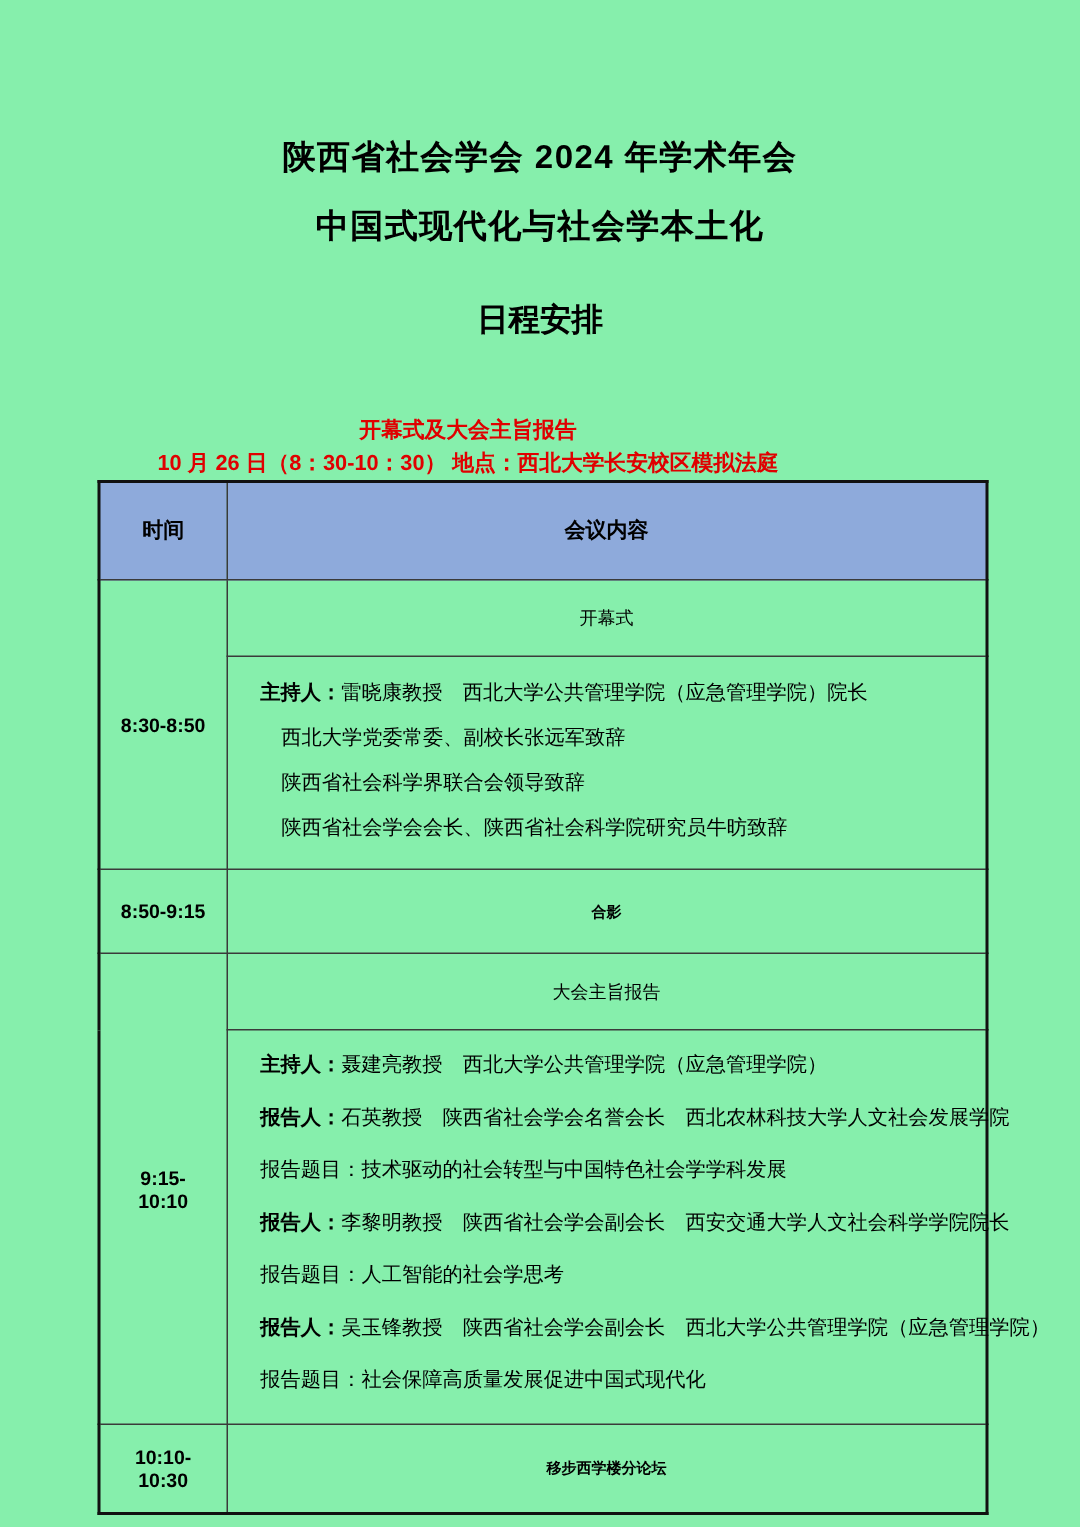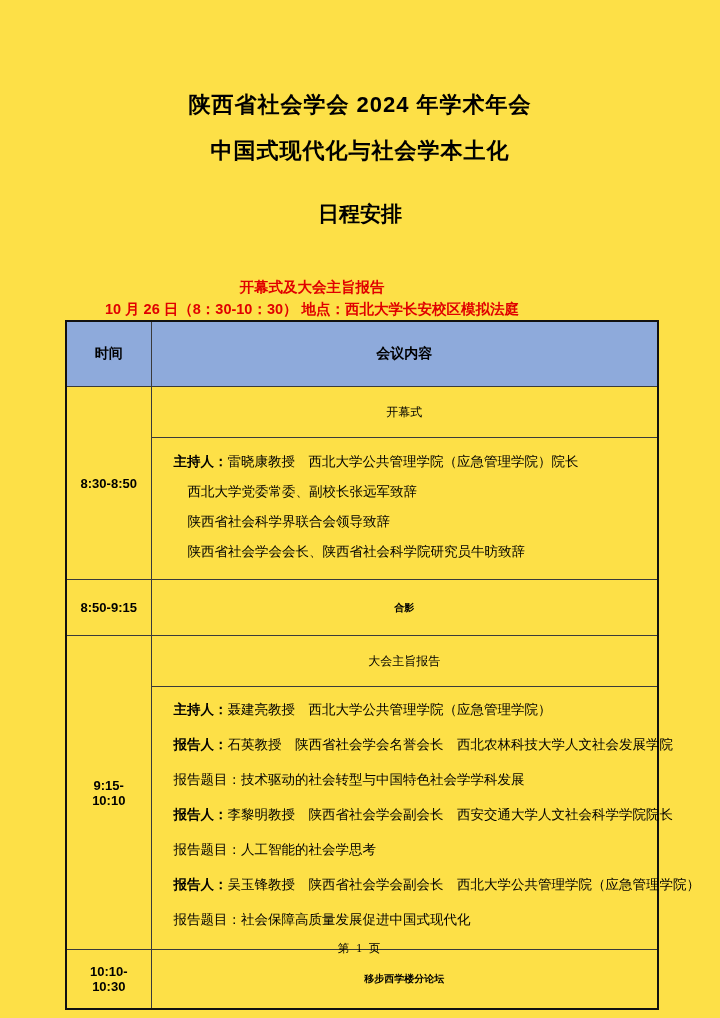--- a/index.html
+++ b/index.html
@@ -1,19 +1,19 @@
 <!DOCTYPE html>
 <html><head>
 <meta charset="utf-8">
 <style>
   html,body{margin:0;padding:0;background:#ffffff;}
   .page{
     position:relative;
     width:720px;height:1018px;
-    background:#fde047;
+    background:#86efac;
     font-family:"Liberation Serif", serif;
     color:#000;
     overflow:hidden;
   }
   .doc-title{
     text-align:center;
     font-family:"Liberation Sans", sans-serif;
     font-weight:bold;
     font-size:22px;
     line-height:1;
@@ -159,14 +159,13 @@
       </td>
     </tr>
 
     <tr class="row-move">
       <td class="time">10:10-10:30</td>
       <td class="single">移步西学楼分论坛</td>
     </tr>
   </tbody>
     </table>
 
-  <div id="footer">第 1 页</div>
 </div>
 
 </body></html>

